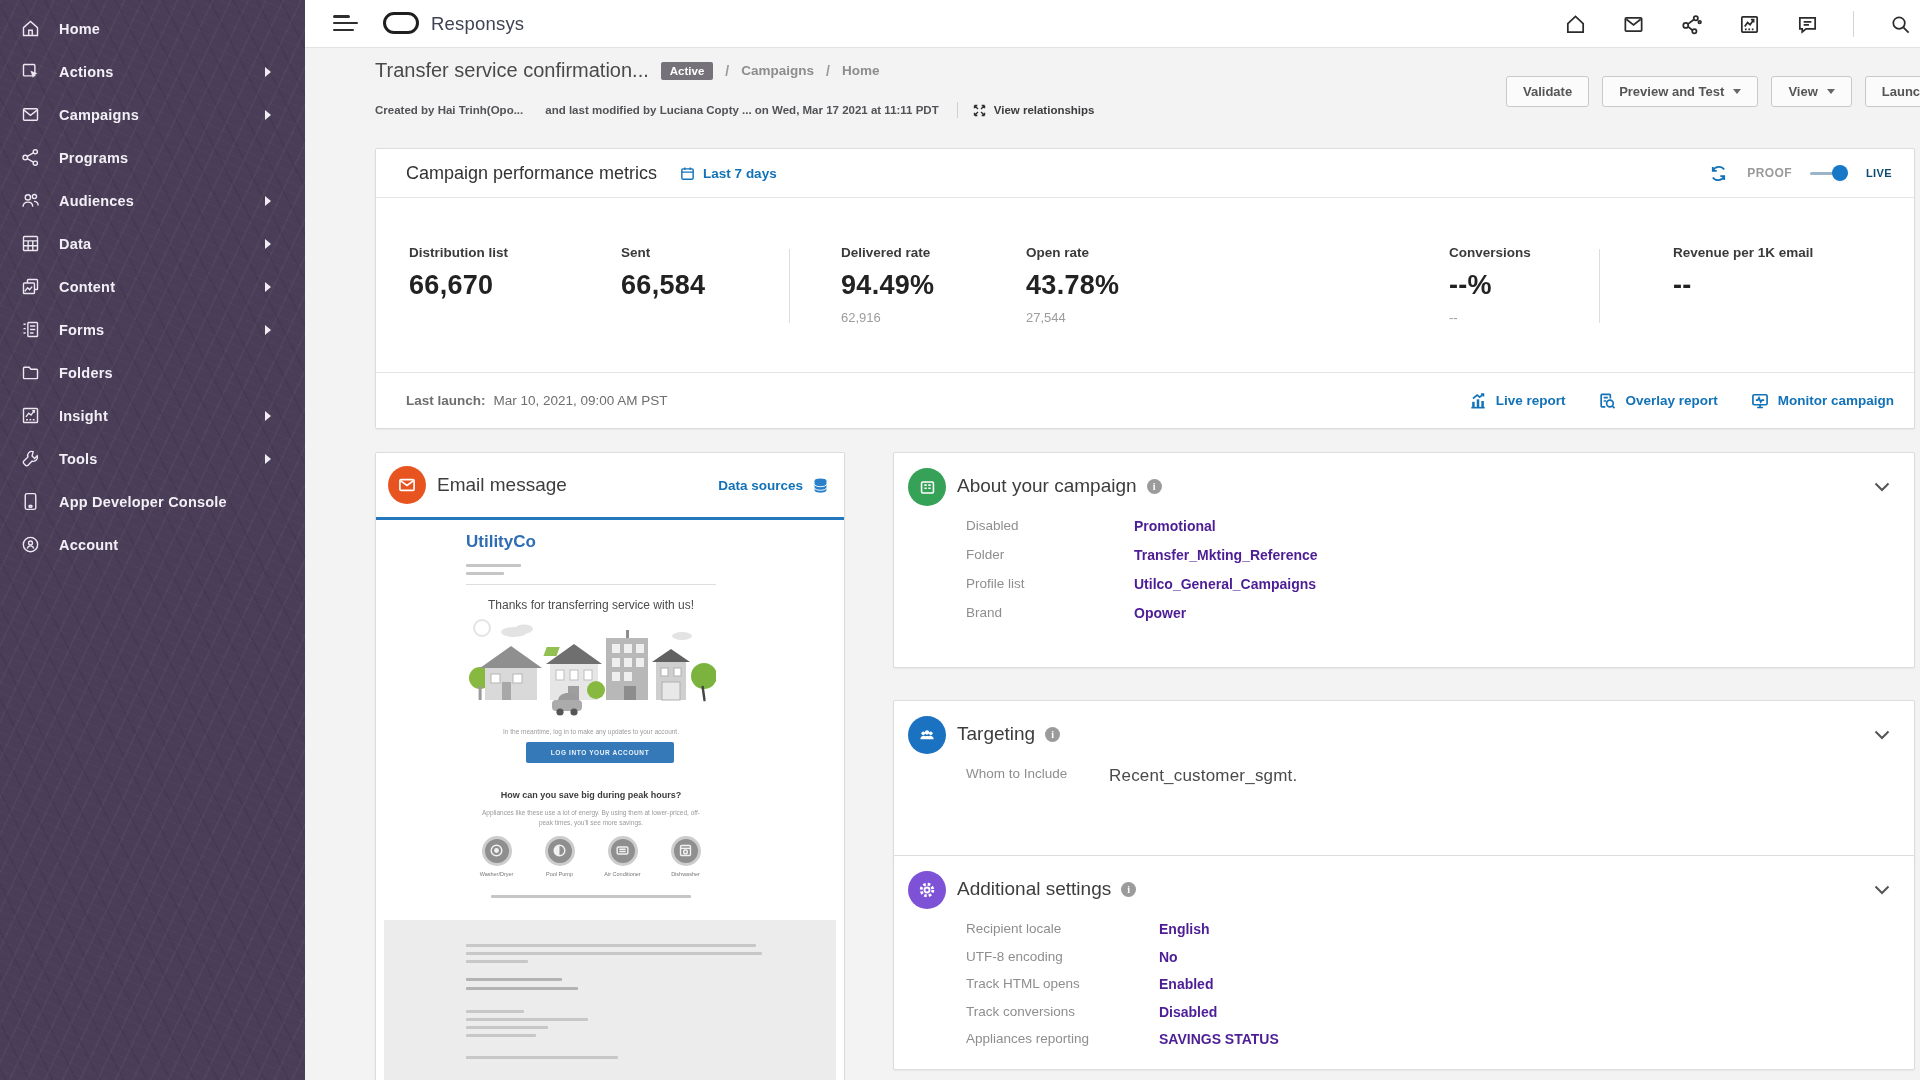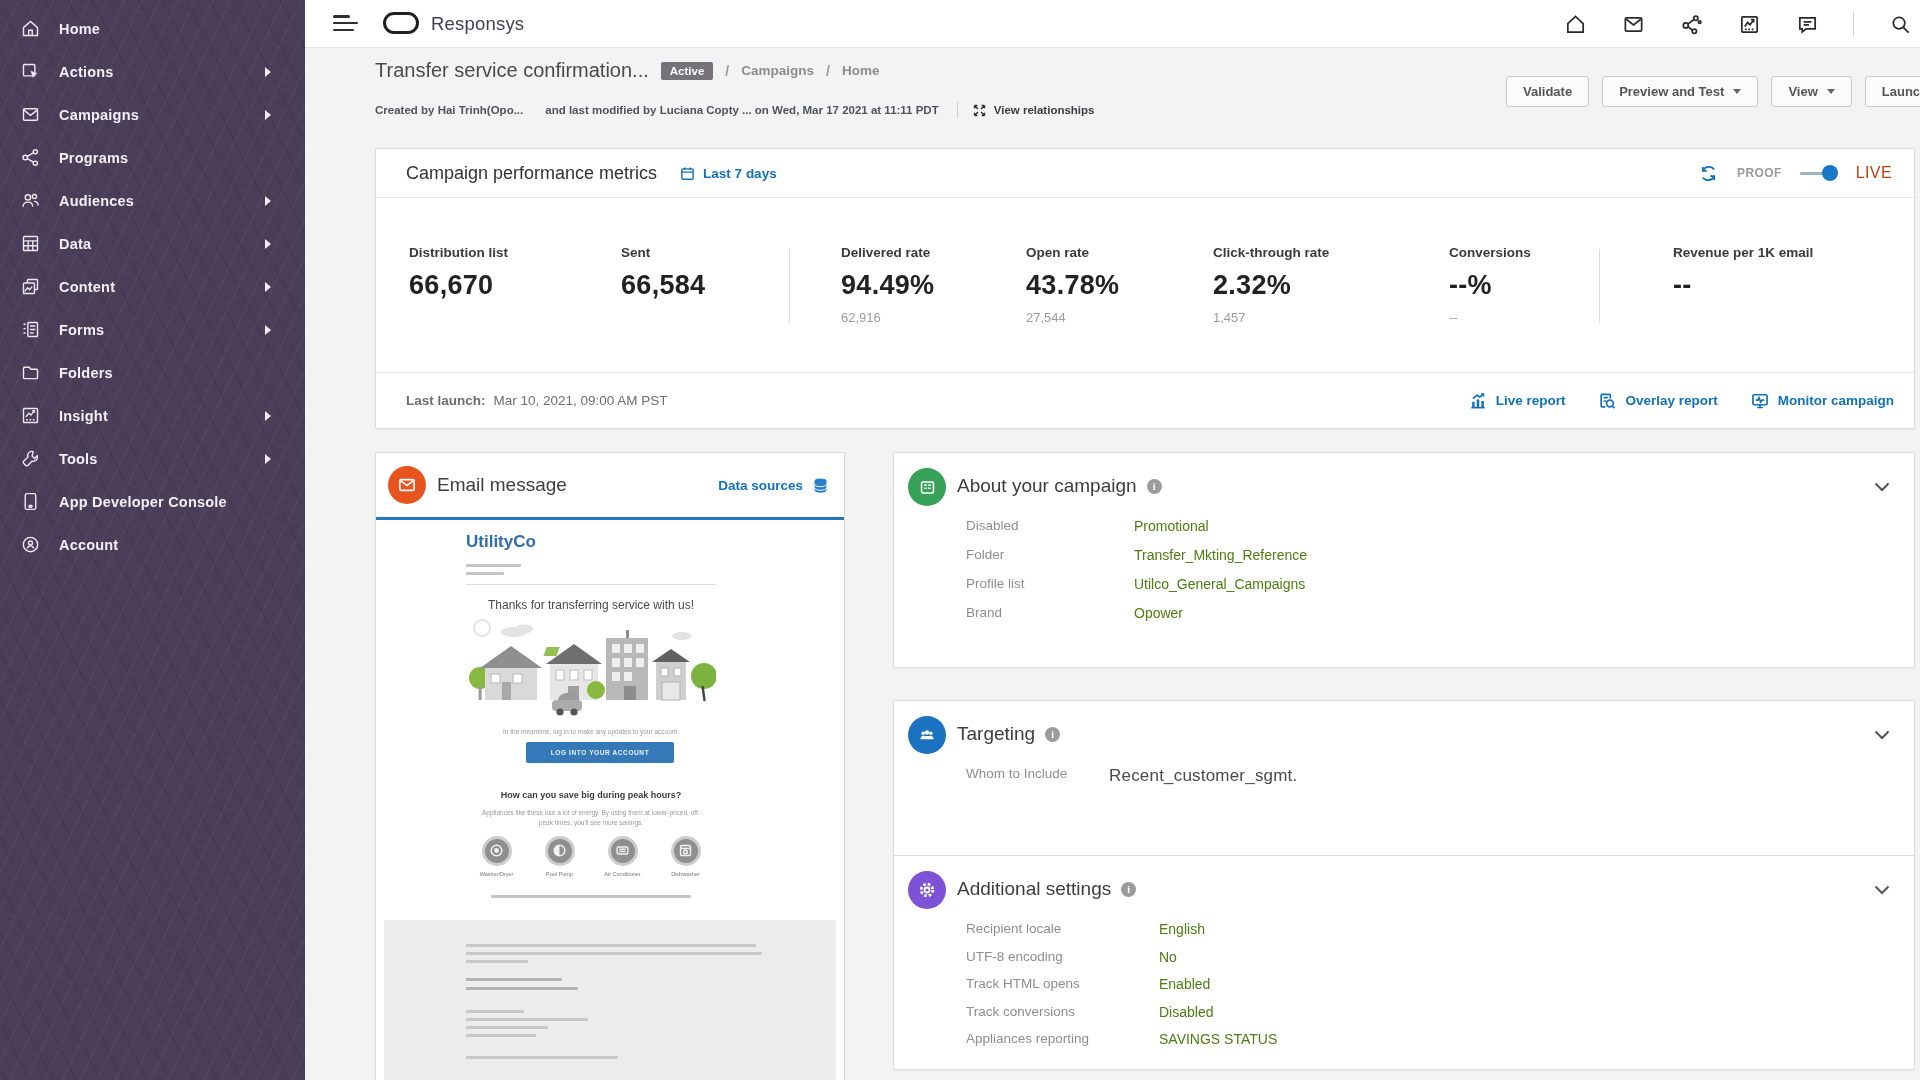--- a/index.html
+++ b/index.html
@@ -46,21 +46,21 @@
   
   .card { position:absolute; background:#fff; border:1px solid #dcdcdc; border-radius:2px; box-shadow:0 1px 2px rgba(0,0,0,.05); }
 
   
   .metrics-card { left:375px; top:148px; width:1540px; height:281px; }
   .m-head { height:49px; border-bottom:1px solid #e6e6e6; display:flex; align-items:center; padding:0 22px 0 30px; }
   .m-title { font-size:18px; color:#333; }
   .range-link { display:flex; align-items:center; gap:7px; margin-left:22px; color:#1272b8; font-size:13.5px; font-weight:bold; cursor:pointer; }
   .m-head-right { margin-left:auto; display:flex; align-items:center; gap:18px; }
   .proof-label { font-size:12px; font-weight:bold; color:#9a9a9a; letter-spacing:.4px; }
-  .live-label { font-size:16px; font-weight:normal; color:#c2410c; letter-spacing:.4px; }
+  .live-label { font-size:11px; font-weight:bold; color:#0c4a6e; letter-spacing:.4px; }
   .toggle { width:38px; height:16px; position:relative; cursor:pointer; }
   .toggle .track { position:absolute; left:0; top:6.5px; width:100%; height:3.5px; border-radius:2px; background:#9db4c6; }
   .toggle .knob { position:absolute; right:0; top:0; width:16px; height:16px; border-radius:50%; background:#1878c8; }
   .metric { position:absolute; top:96px; }
   .metric .ml { font-size:13.5px; font-weight:bold; color:#3a3a3a; }
   .metric .mv { font-size:27px; font-weight:bold; color:#222; margin-top:10px; letter-spacing:.3px; }
   .metric .ms { font-size:13px; color:#9c9c9c; margin-top:9px; min-height:15px; }
   .m-vdiv { position:absolute; top:100px; width:1px; height:74px; background:#ddd; }
   .m-foot { position:absolute; left:0; right:0; bottom:0; height:56px; border-top:1px solid #e4e4e4; display:flex; align-items:center; padding:0 20px 0 30px; }
   .ll-label { font-size:13.5px; font-weight:bold; color:#6e6e6e; }
@@ -97,21 +97,21 @@
 
   
   .rcard-head { display:flex; align-items:flex-start; padding:15px 24px 0 14px; }
   .rcard-title-wrap { display:flex; align-items:center; gap:10px; margin-left:11px; margin-top:7px; }
   .rcard-title { font-size:19px; color:#3d3d3d; }
   .info-ico { width:15px; height:15px; border-radius:50%; background:#9b9b9b; color:#fff; font-size:10px; font-weight:bold; font-family:"Liberation Serif", serif; display:flex; align-items:center; justify-content:center; }
   .chev { margin-left:auto; margin-top:10px; cursor:pointer; }
   .fields { padding-left:72px; margin-top:12px; }
   .frow { display:flex; margin-bottom:13px; }
   .flabel { color:#8e8e8e; font-size:13.5px; width:168px; flex:0 0 168px; }
-  .fvalue { color:#4d7c0f; font-size:14px; font-weight:normal; }
+  .fvalue { color:#4c1d95; font-size:14px; font-weight:bold; }
   .about-card { left:893px; top:452px; width:1022px; height:216px; }
   .targeting-card { left:893px; top:700px; width:1022px; height:164px; }
   .targeting-card .flabel { width:143px; flex:0 0 143px; }
   .targeting-card .fvalue { font-size:17px; font-weight:400; color:#4a4a4a; letter-spacing:.2px; }
   .settings-card { left:893px; top:855px; width:1022px; height:215px; }
   .settings-card .flabel { width:193px; flex:0 0 193px; }
   .settings-card .frow { margin-bottom:11.5px; }
   .c-orange { background:#e8541f; } .c-green { background:#35a257; } .c-blue { background:#1b72c0; } .c-purple { background:#7d52d6; }
 </style>
 </head>
@@ -384,25 +384,20 @@
   <div class="m-vdiv" style="left:413px"></div>
   <div class="metric" style="left:465px">
     <div class="ml">Delivered rate</div>
       <div class="mv">94.49%</div>
       <div class="ms">62,916</div>
   </div>
   <div class="metric" style="left:650px">
     <div class="ml">Open rate</div>
       <div class="mv">43.78%</div>
       <div class="ms">27,544</div>
-  </div>
-  <div class="metric" style="left:837px">
-    <div class="ml">Click-through rate</div>
-      <div class="mv">2.32%</div>
-      <div class="ms">1,457</div>
   </div>
   <div class="metric" style="left:1073px">
     <div class="ml">Conversions</div>
       <div class="mv">--%</div>
       <div class="ms">--</div>
   </div>
   <div class="m-vdiv" style="left:1223px"></div>
   <div class="metric" style="left:1297px">
     <div class="ml">Revenue per 1K email</div>
       <div class="mv">--</div>

